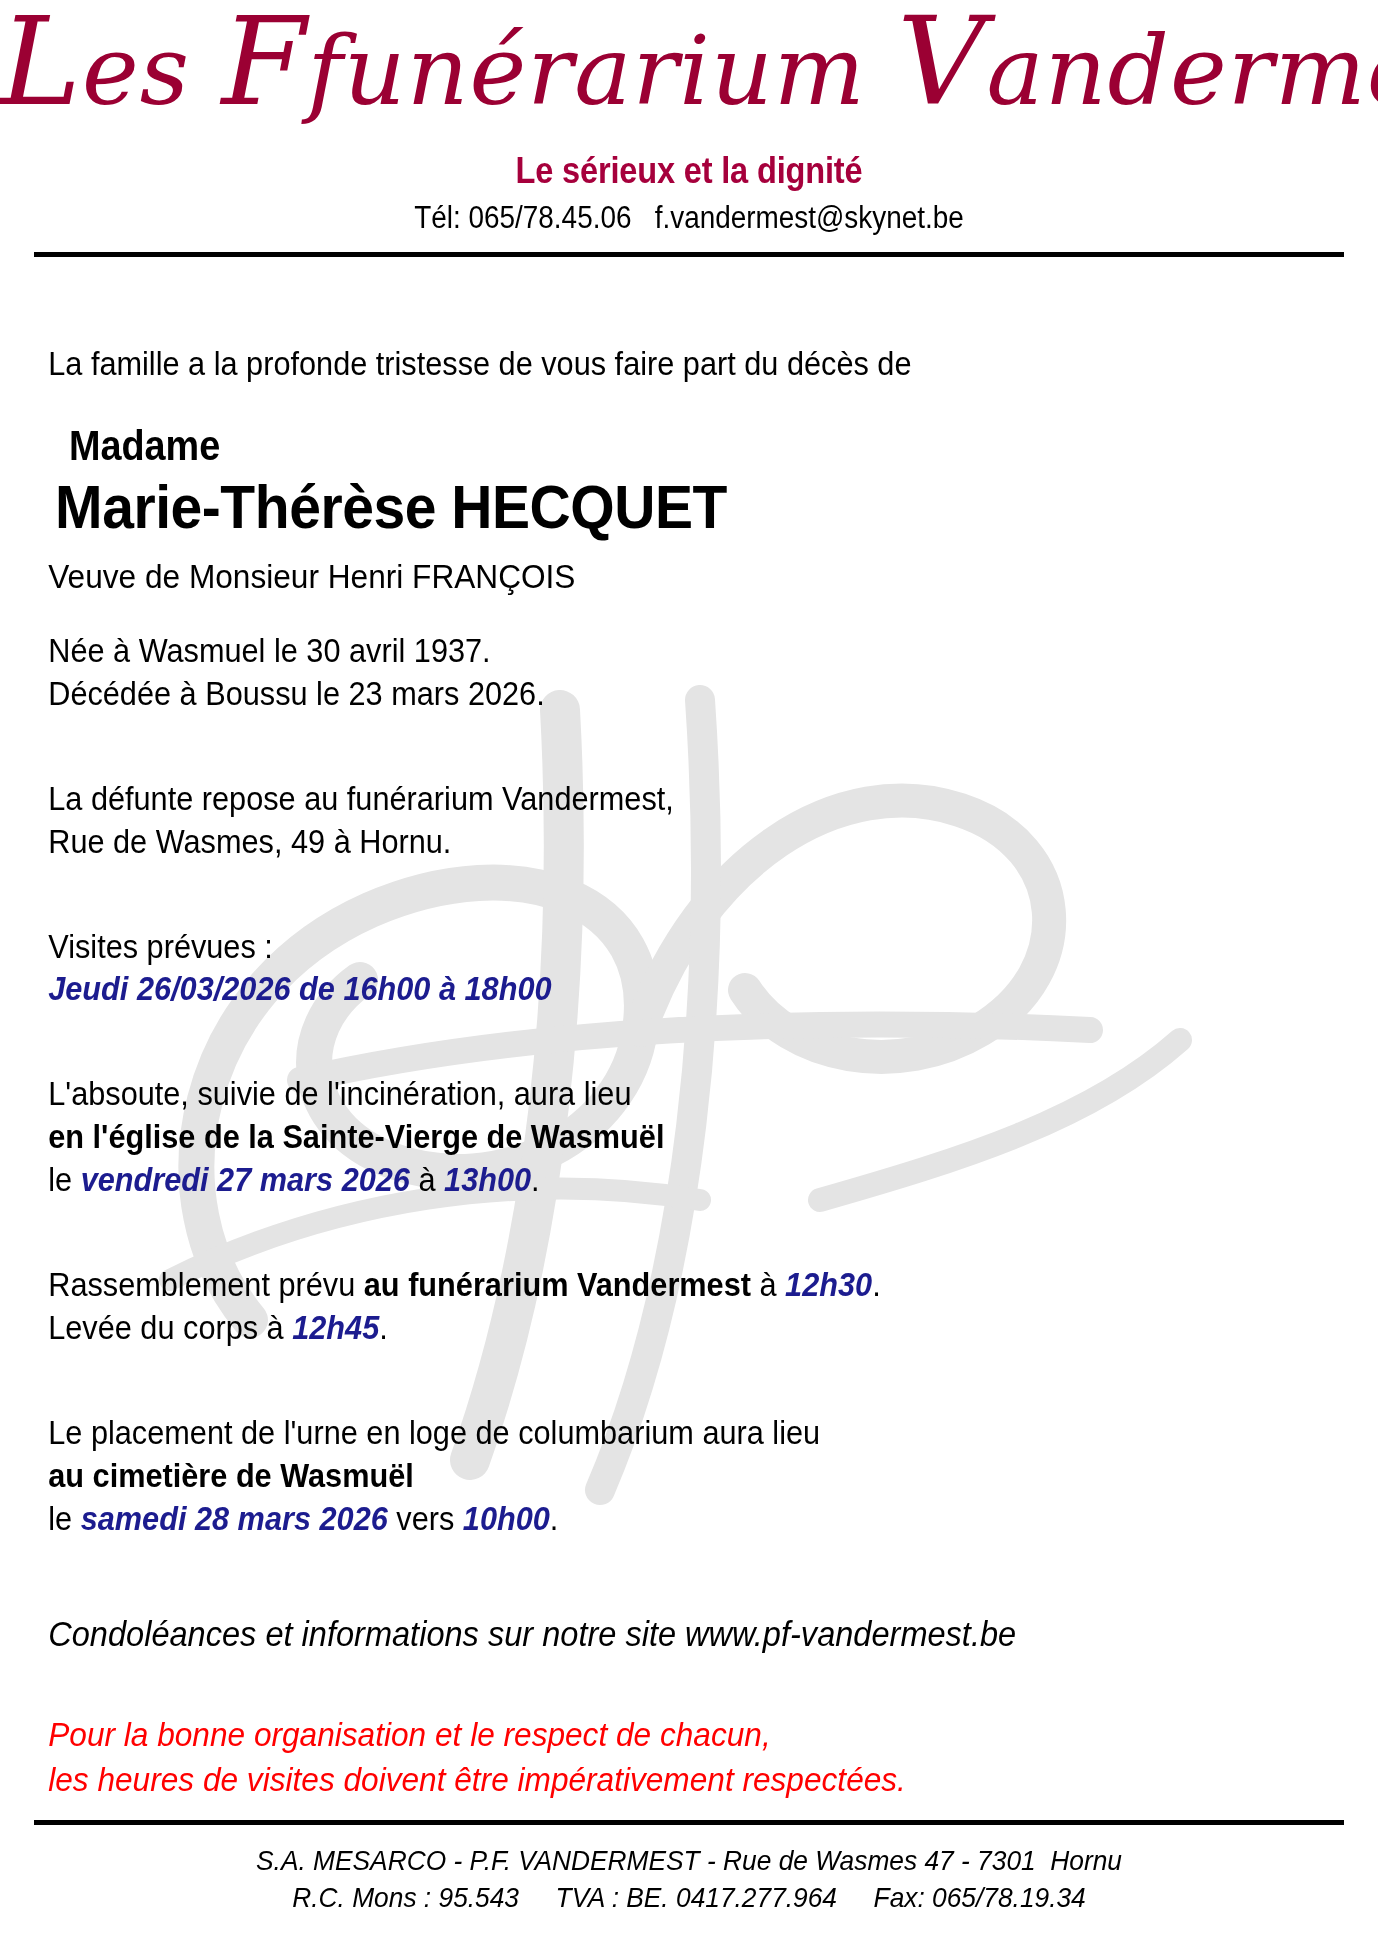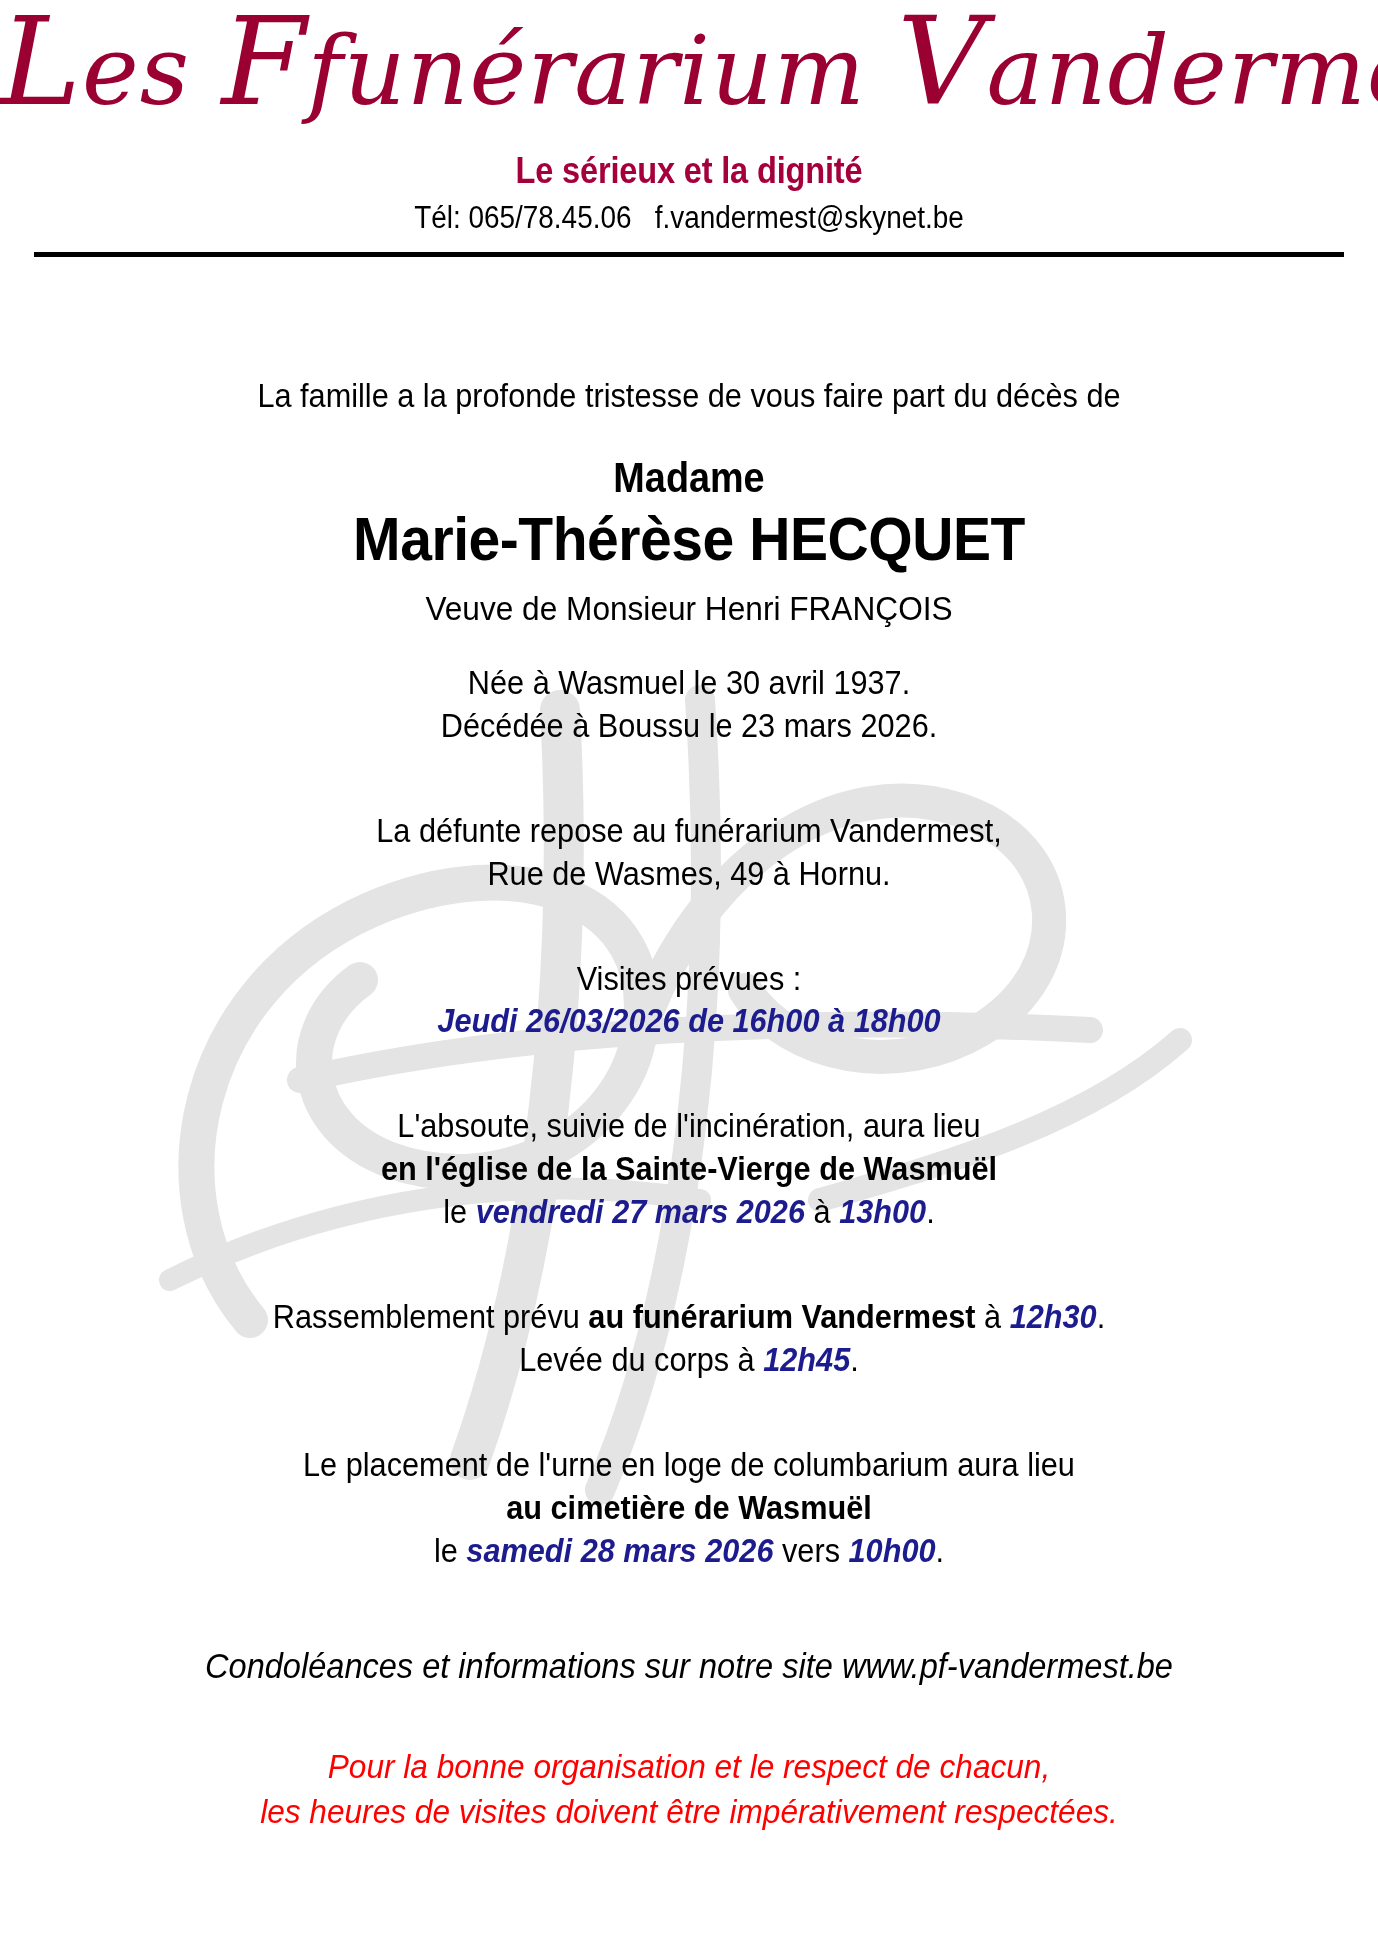--- a/index.html
+++ b/index.html
@@ -76,22 +76,22 @@
   .rule-top {
     margin: 16px 34px 0 34px;
     border: 0;
     border-top: 5px solid #000000;
   }
 
   
   .content {
     position: relative;
     z-index: 2;
-    text-align: center;
-    padding-top: 118px;
+    text-align: left;
+    padding-top: 86px;
   }
   .para {
     margin: 0;
     font-family: "Liberation Sans Narrow", "Liberation Sans", sans-serif;
     font-size: 33px;
     line-height: 1.30;
     color: #000000;
     transform: scaleX(0.93);
   }
   .para.gap-md { margin-top: 34px; }
@@ -226,14 +226,19 @@
     <p class="para gap-xl">Le placement de l'urne en loge de columbarium aura lieu</p>
     <p class="para b">au cimetière de Wasmuël</p>
     <p class="para"><span>le </span><span class="blue">samedi 28 mars 2026</span><span> vers </span><span class="blue">10h00</span><span>.</span></p>
 
     <p class="note-site gap-xl" style="margin-top:74px;">Condoléances et informations sur notre site www.pf-vandermest.be</p>
 
     <p class="note-warning" style="margin-top:58px;">Pour la bonne organisation et le respect de chacun,</p>
     <p class="note-warning">les heures de visites doivent être impérativement respectées.</p>
   </div>
 
+  <div class="footer">
+    <hr class="rule-bottom">
+    <p class="footer-line first">S.A. MESARCO - P.F. VANDERMEST - Rue de Wasmes 47 - 7301  Hornu</p>
+    <p class="footer-line last">R.C. Mons : 95.543     TVA : BE. 0417.277.964     Fax: 065/78.19.34</p>
+  </div>
 
 </div>
 
 </body></html>

